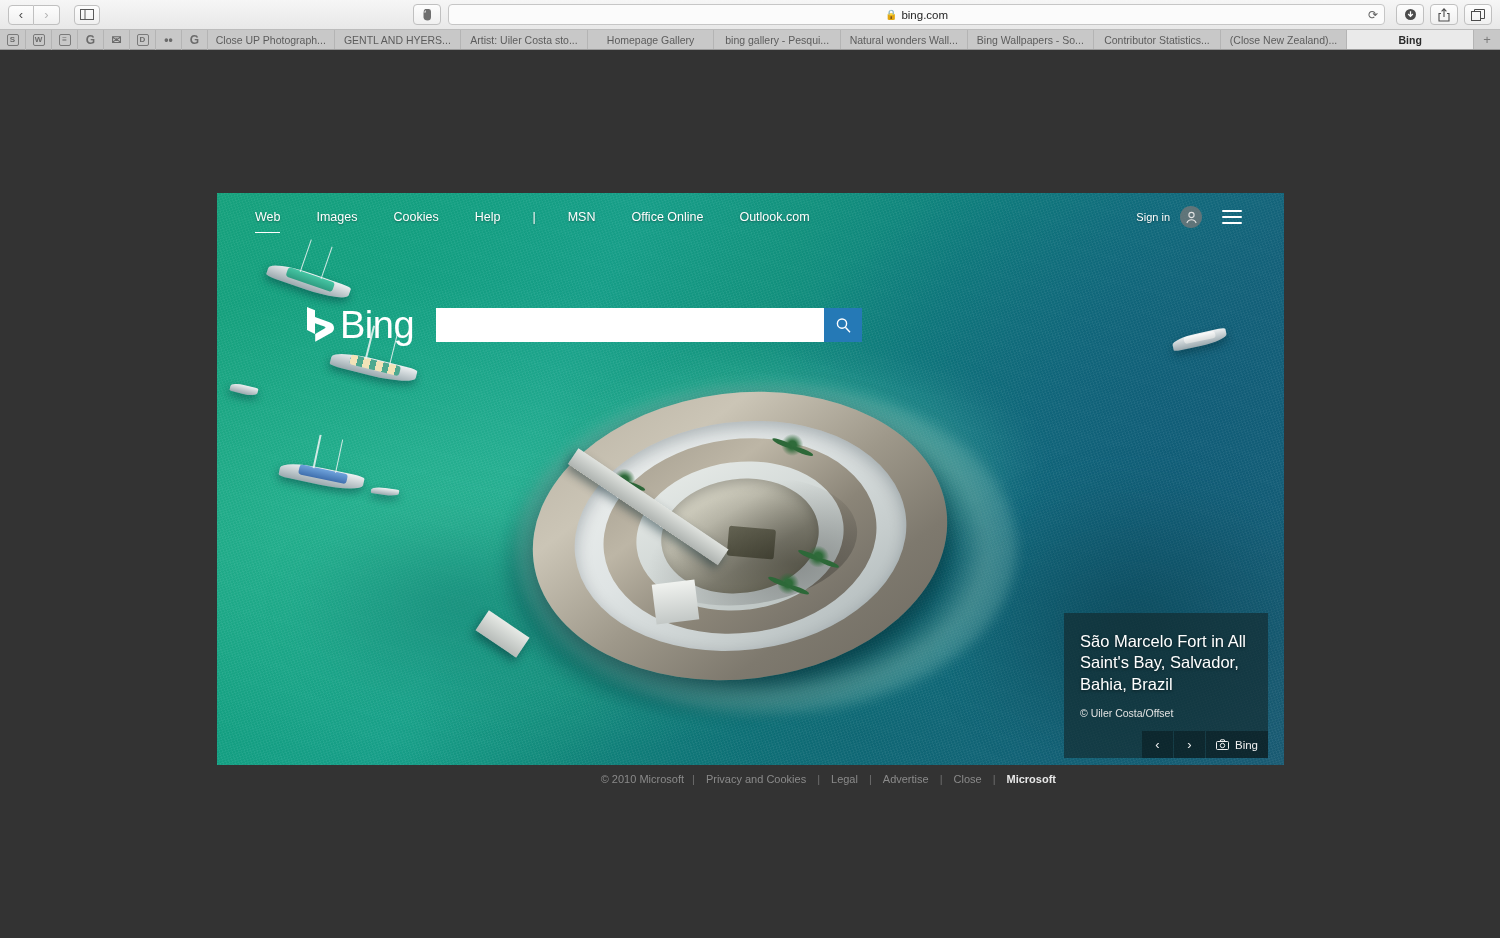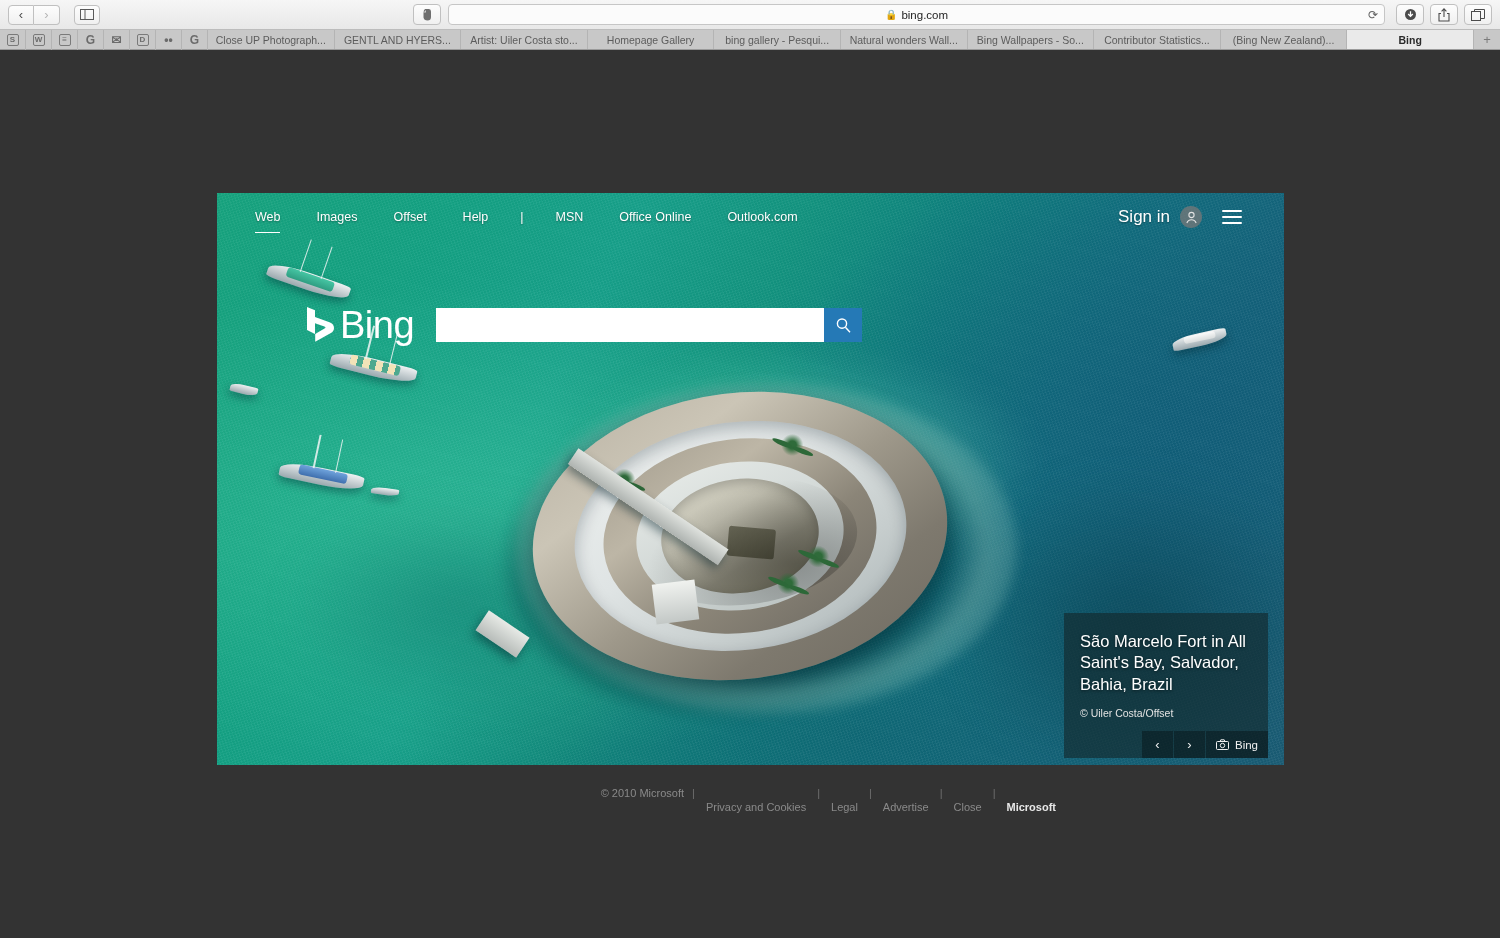--- a/index.html
+++ b/index.html
@@ -308,21 +308,21 @@
     position: absolute; left: 0; right: 18px; bottom: -9px;
     height: 1.5px; background: #fff;
   }
   .nav-sep { padding: 0 14px; color: #fff; text-shadow: 0 1px 2px rgba(0,0,0,0.35); }
 
   .nav-right {
     margin-left: auto;
     display: flex; align-items: center; gap: 10px;
   }
   .signin {
-    color: #fff; font-size: 17px; text-decoration: none;
+    color: #fff; font-size: 11px; text-decoration: none;
     text-shadow: 0 1px 2px rgba(0,0,0,0.35);
   }
   .avatar {
     width: 22px; height: 22px; border-radius: 50%;
     background: rgba(120,120,120,0.75);
     display: flex; align-items: center; justify-content: center;
   }
   .hamburger {
     width: 20px; height: 14px;
     display: flex; flex-direction: column; justify-content: space-between;
@@ -403,21 +403,21 @@
   
   .footer {
     position: absolute;
     left: 0; right: 0; top: 723px;
     display: flex; justify-content: flex-end; align-items: center;
     padding-right: 238px;
     font-size: 11px;
     color: #8a8a8a;
     gap: 0;
   }
-  .footer a { color: #8a8a8a; text-decoration: none; padding: 0 11px; margin-top: 28px; }
+  .footer a { color: #8a8a8a; text-decoration: none; padding: 0 11px; }
   .footer a.strong { color: #e8e8e8; font-weight: bold; }
   .footer .copy { padding-right: 8px; }
   .footer .fsep { color: #6f6f6f; }
 </style>
 </head>
 <body>
 
 <div class="browser-chrome">
 
   <div class="toolbar">
@@ -496,21 +496,21 @@
     </div>
 
     <div class="tab">Close UP Photograph...</div>
     <div class="tab">GENTL AND HYERS...</div>
     <div class="tab">Artist: Uiler Costa sto...</div>
     <div class="tab">Homepage Gallery</div>
     <div class="tab">bing gallery - Pesqui...</div>
     <div class="tab">Natural wonders Wall...</div>
     <div class="tab">Bing Wallpapers - So...</div>
     <div class="tab">Contributor Statistics...</div>
-    <div class="tab">(Bing New Zealand)...</div>
+    <div class="tab">(Close New Zealand)...</div>
     <div class="tab active">Bing</div>
     <div class="tab-plus">+</div>
   </div>
 </div>
 
 <div class="page">
 
   <div class="hero">
 
     <div class="water"></div>
@@ -568,21 +568,21 @@
     </div>
     <div class="boat" style="left:89.5%; top:24.5%; width:5.2%; height:2.2%; transform:rotate(-12deg);">
       <div class="hull"></div>
       <div class="canopy" style="background:linear-gradient(#fafafa,#d8dcdc);"></div>
     </div>
 
     <div class="bing-nav">
       <div class="nav-links">
         <a class="nav-link active" href="#">Web</a>
         <a class="nav-link" href="#">Images</a>
-        <a class="nav-link" href="#">Offset</a>
+        <a class="nav-link" href="#">Cookies</a>
         <a class="nav-link" href="#">Help</a>
         <span class="nav-sep">|</span>
         <a class="nav-link" href="#">MSN</a>
         <a class="nav-link" href="#">Office Online</a>
         <a class="nav-link" href="#">Outlook.com</a>
       </div>
       <div class="nav-right">
         <a class="signin" href="#">Sign in</a>
         <div class="avatar">
           <svg width="13" height="13" viewBox="0 0 13 13">

